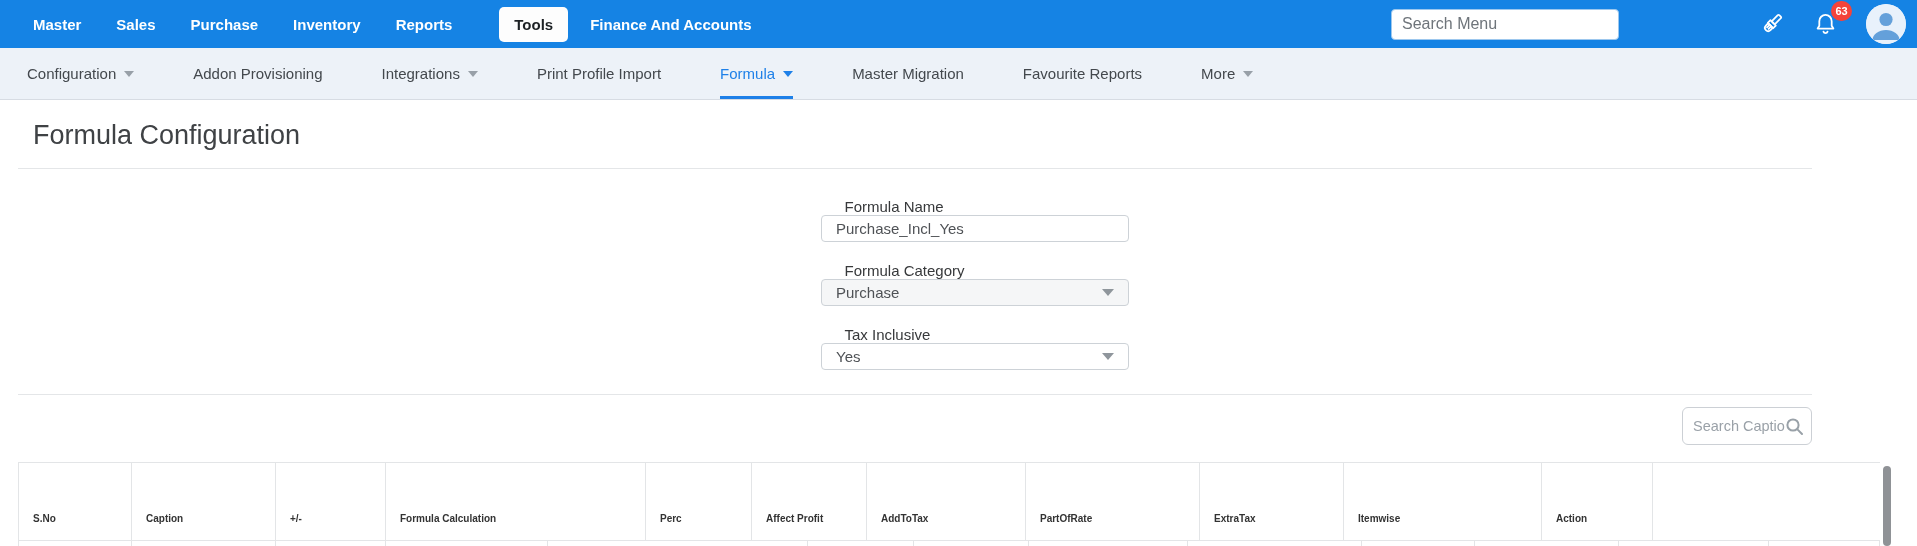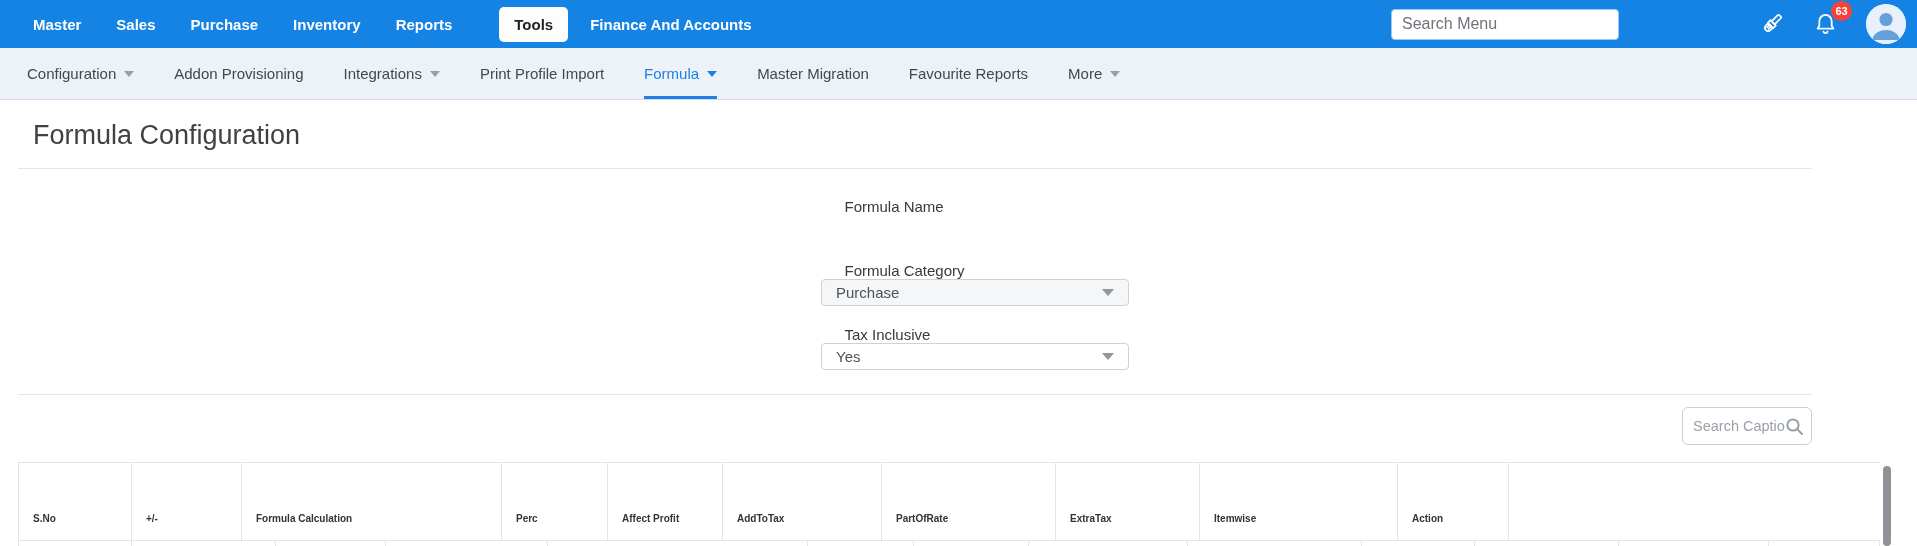--- a/index.html
+++ b/index.html
@@ -22,21 +22,21 @@
   .icon-btn { position:relative; margin-right:27px; display:flex; align-items:center;
     cursor:pointer; }
   .badge { position:absolute; top:-10px; right:-13px; min-width:21px; height:20px;
     padding:0 4px; background:#f4433a; border-radius:10px; color:#fff; font-size:11px;
     font-weight:700; display:flex; align-items:center; justify-content:center; }
   .avatar { width:40px; height:40px; border-radius:50%; overflow:hidden;
     background:#e8f1fb; cursor:pointer; flex-shrink:0; }
 
   
   .subnav { height:52px; background:#edf2f8; border-bottom:1px solid #d7dce3;
-    display:flex; align-items:stretch; padding-left:27px; }
+    display:flex; align-items:stretch; padding-left:27px;gap:19px; }
   .sn-item { display:flex; align-items:center; margin-right:40px; font-size:15px;
     color:#43484d; white-space:nowrap; cursor:pointer; border-bottom:3px solid transparent;
     padding-top:3px; }
   .sn-item .caret { width:0; height:0; border-left:5px solid transparent;
     border-right:5px solid transparent; border-top:6px solid #98a0a8; margin-left:8px; }
   .sn-item.sn-active { color:#1e80e8; border-bottom-color:#1e80e8; }
   .sn-item.sn-active .caret { border-top-color:#1e80e8; }
 
   
   .page-title { font-size:27px; font-weight:400; color:#3f4245; margin:16px 0 0 33px;
@@ -166,20 +166,21 @@
       <span>More</span>
       <span class="caret"></span>
     </div>
   </div>
 
 <h1 class="page-title">Formula Configuration</h1>
 <div class="divider div1"></div>
 
 <div class="form-row first">
   <span class="form-label">Formula Name</span>
+  <input class="text-field" type="text" value="Purchase_Incl_Yes" style="">
 </div>
 
 <div class="form-row">
   <span class="form-label">Formula Category</span>
   <div class="select grey">
     <span>Purchase</span>
     <span class="sel-caret"></span>
   </div>
 </div>
 
@@ -202,20 +203,23 @@
         <line x1="12.4" y1="12.4" x2="17" y2="17"></line>
       </svg>
     </span>
   </div>
 </div>
 
 <div class="table-wrap">
   <div class="thead">
       <div class="th" style="width: 113px;">
         <span>S.No</span>
+      </div>
+      <div class="th" style="width: 144px;">
+        <span>Caption</span>
       </div>
       <div class="th" style="width: 110px;">
         <span>+/-</span>
       </div>
       <div class="th" style="width: 260px;">
         <span>Formula Calculation</span>
       </div>
       <div class="th" style="width: 106px;">
         <span>Perc</span>
       </div>

